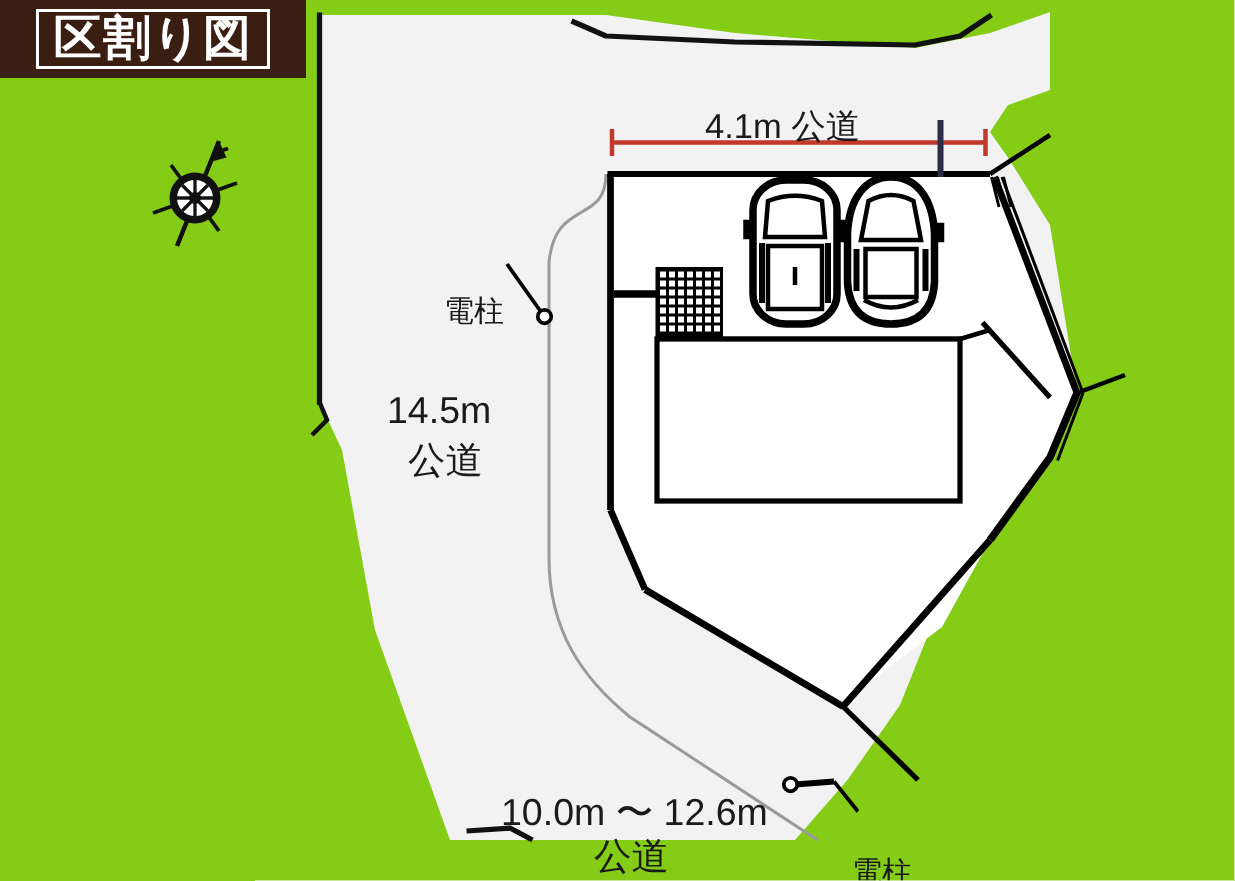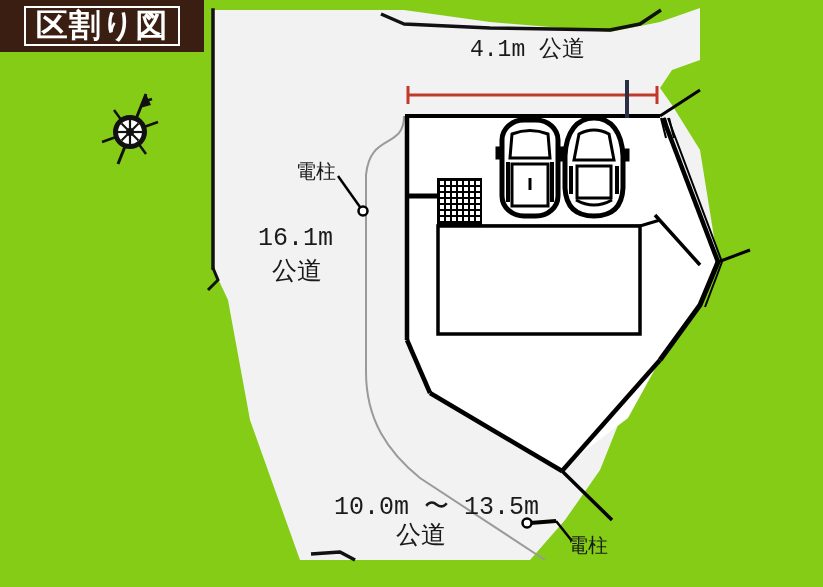--- a/index.html
+++ b/index.html
@@ -48,21 +48,22 @@
     font-weight: bold;
     letter-spacing: 1px;
     font-family: "DejaVu Sans", "Liberation Sans", sans-serif;
   }
   
   .map-label {
     position: absolute;
     color: #1a1a1a;
     white-space: nowrap;
     z-index: 4;
-    font-family: Liberation Mono, monospace;
+    font-family: Liberation Sans, sans-serif;
+    margin-top: 36px;
   }
   .lbl-road-top      { left: 470px; top: 33px;  font-size: 23px; }
   .lbl-frontage      { left: 470px; top: 70px;  font-size: 20px; }
   .lbl-pole-top      { left: 296px; top: 158px; font-size: 20px; }
   .lbl-road-left-1   { left: 258px; top: 224px; font-size: 25px; }
   .lbl-road-left-2   { left: 272px; top: 254px; font-size: 25px; }
   .lbl-road-bottom-1 { left: 334px; top: 489px; font-size: 25px; }
   .lbl-road-bottom-2 { left: 396px; top: 518px; font-size: 25px; }
   .lbl-pole-bottom   { left: 568px; top: 532px; font-size: 20px; }
 </style>
@@ -293,23 +294,23 @@
     <div class="banner-inner">
       <span id="title-text">区割り図</span>
     </div>
   </div>
 
   <div class="map-label lbl-road-top">4.1m 公道</div>
 
 
   <div class="map-label lbl-pole-top">電柱</div>
 
-  <div class="map-label lbl-road-left-1">16.1m</div>
+  <div class="map-label lbl-road-left-1">14.5m</div>
 
   <div class="map-label lbl-road-left-2">公道</div>
 
-  <div class="map-label lbl-road-bottom-1">10.0m 〜 13.5m</div>
+  <div class="map-label lbl-road-bottom-1">10.0m 〜 12.6m</div>
 
   <div class="map-label lbl-road-bottom-2">公道</div>
 
   <div class="map-label lbl-pole-bottom">電柱</div>
 
 </div>
 
 </body></html>

